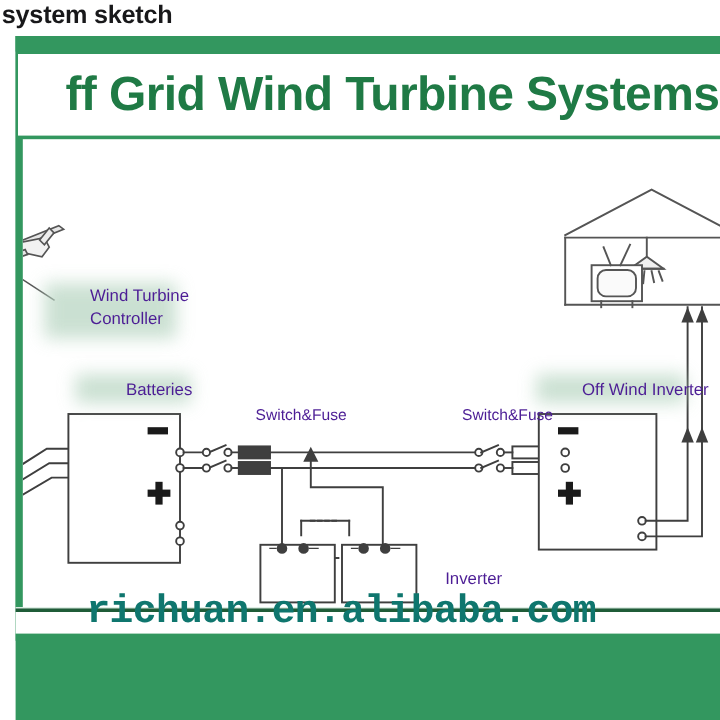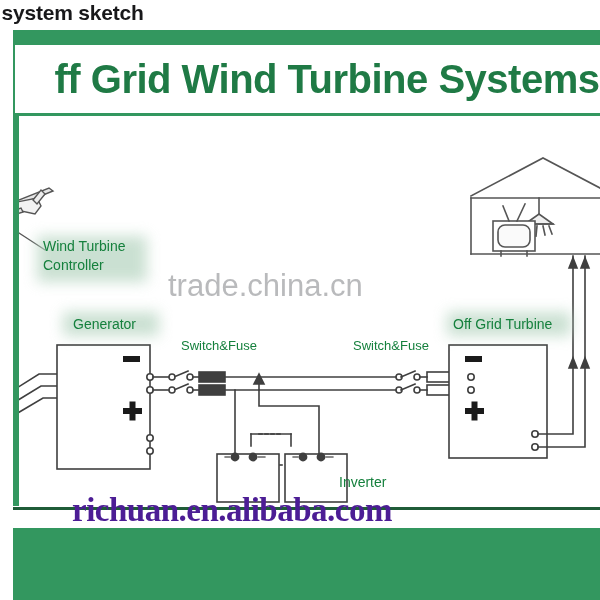--- a/index.html
+++ b/index.html
@@ -142,40 +142,41 @@
   }
   .wm-bottom {
     position: absolute;
     left: 72px;
     top: 488px;
     width: 470px;
     height: 44px;
     line-height: 44px;
     font-size: 33px;
     font-weight: bold;
-    color: #4c1d95;
+    color: #0f766e;
     white-space: nowrap;
     letter-spacing: -0.5px;
-    font-family: Liberation Serif, serif;
+    font-family: Liberation Mono, monospace;
   }
 
   
   .smudge {
     position: absolute;
     background: #b9d6c3;
     filter: blur(7px);
     opacity: 0.75;
   }
 
   .lbl {
     position: absolute;
-    color: #15803d;
+    color: #4c1d95;
     font-size: 13px;
     white-space: nowrap;
     font-family: "Liberation Sans", sans-serif;
+    margin-left: 32px;
   }
   .lbl.big { font-size: 14px; }
 </style>
 </head>
 <body>
 
 <div id="page">
 
   <div class="top-heading">tric system sketch</div>
 
@@ -359,32 +360,31 @@
         </g>
       </svg>
 
       <div class="smudge" style="left:44px;  top:196px; width:96px;  height:24px;"></div>
       <div class="smudge" style="left:428px; top:196px; width:124px; height:24px;"></div>
       <div class="smudge" style="left:18px;  top:120px; width:110px; height:46px;"></div>
 
       <div class="lbl big" style="left:24px; top:122px;">Wind Turbine</div>
       <div class="lbl big" style="left:24px; top:141px;">Controller</div>
 
-      <div class="lbl big" style="left:54px; top:200px;">Generator</div>
+      <div class="lbl big" style="left:54px; top:200px;">Batteries</div>
 
       <div class="lbl" style="left:162px; top:222px;">Switch&amp;Fuse</div>
 
       <div class="lbl" style="left:334px; top:222px;">Switch&amp;Fuse</div>
 
       <div class="lbl big" style="left:320px; top:358px;">Inverter</div>
 
-      <div class="lbl big" style="left:434px; top:200px;">Off Grid Turbine</div>
+      <div class="lbl big" style="left:434px; top:200px;">Off Wind Inverter</div>
     </div>
 
     <div class="lower-white"></div>
     <div class="rule-under-card"></div>
   </div>
 
-  <div class="wm-center">trade.china.cn</div>
 
   <div class="wm-bottom">richuan.en.alibaba.com</div>
 
 </div>
 
 </body></html>

